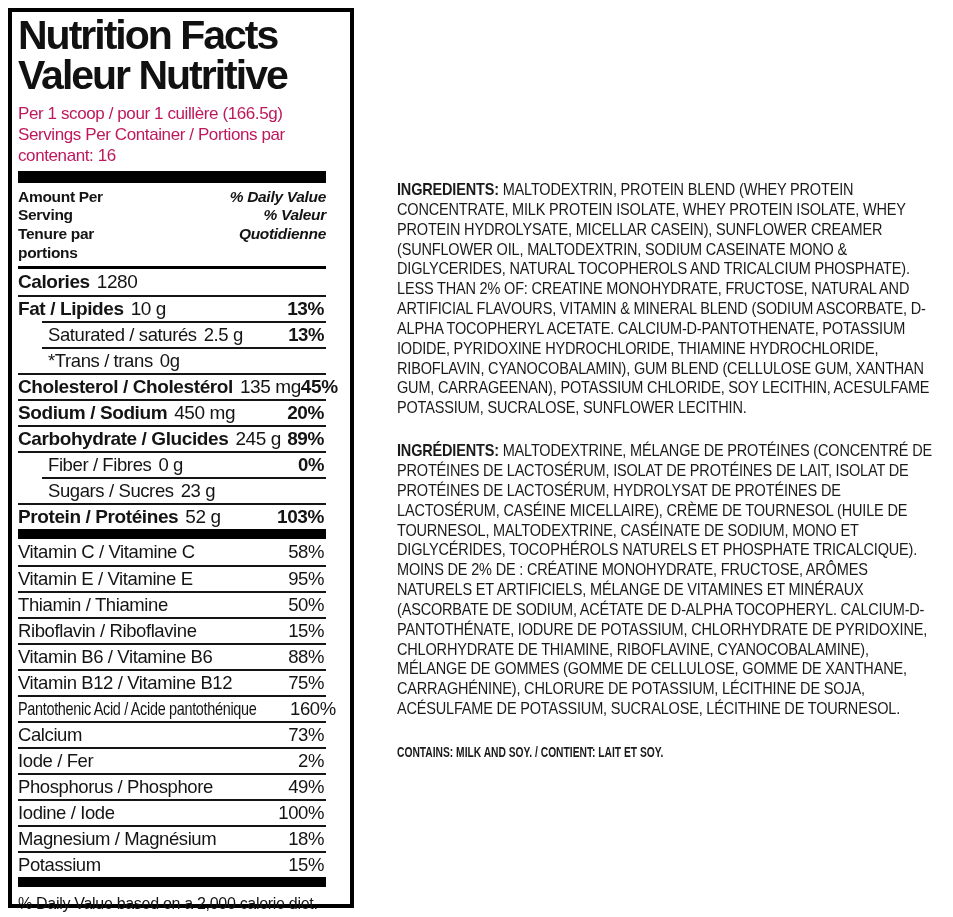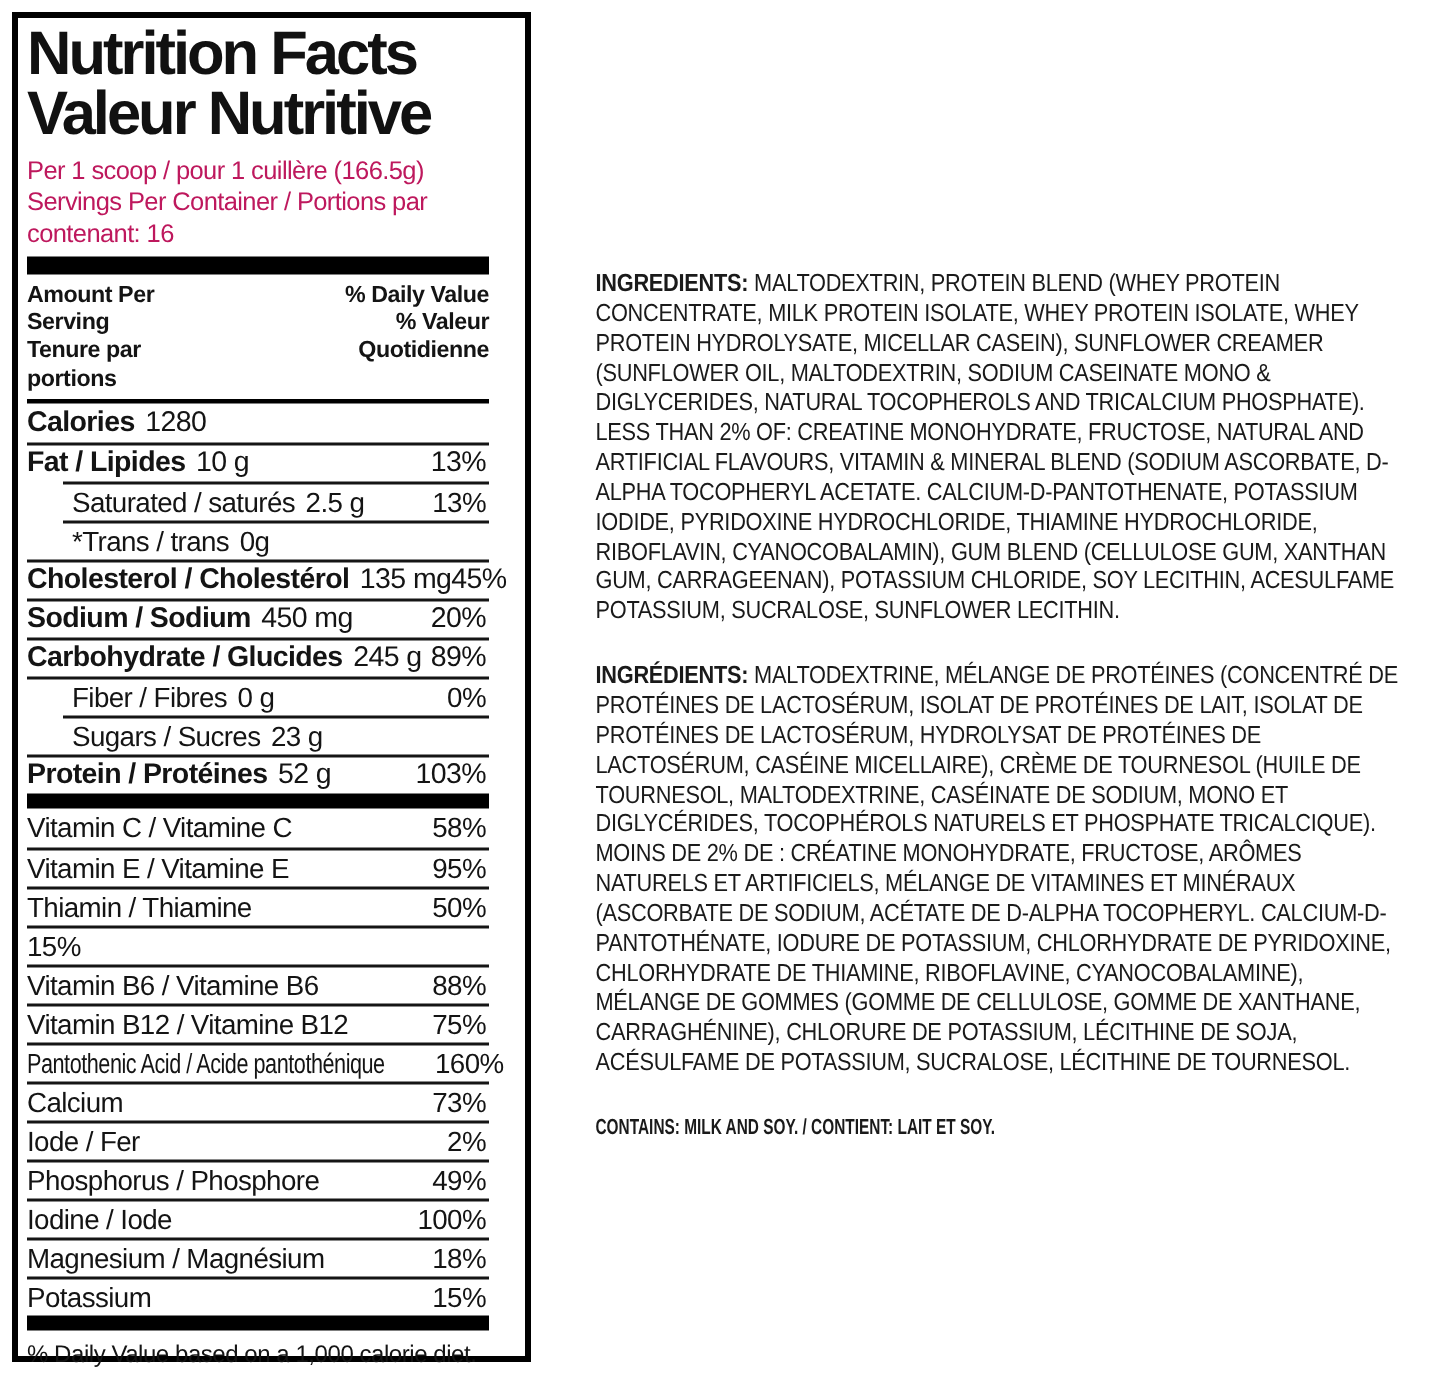--- a/index.html
+++ b/index.html
@@ -32,33 +32,33 @@
   .thickbar.thin { height: 10px; margin-top: 0; }
 
   .aps {
     display: flex; justify-content: space-between;
     font-weight: bold; font-size: 15.5px; line-height: 1.2;
     margin-top: 5px; padding-bottom: 4px;
     border-bottom: 3px solid #000;
     letter-spacing: -0.3px;
     gap: 36px;
   }
-  .aps-right { text-align: right; }
+  .aps-right { text-align: right; font-style: italic; }
 
   .row {
     display: flex; justify-content: space-between; align-items: center;
     height: 26px; border-top: 2px solid #151515;
     font-size: 19px; letter-spacing: -0.4px;
   }
   .row.first { border-top: none; }
   .lbl { white-space: nowrap; }
   .b { font-weight: bold; }
   .amt { margin-left: 7px; font-weight: normal; }
   .pct { font-weight: normal; padding-right: 2px; }
-  .pct.boldpct { font-weight: normal; }
+  .pct.boldpct { font-weight: bold; }
 
   .sub { margin-left: 24px; padding-left: 6px; }
   .subfull { padding-left: 30px; }
 
   .vit { font-size: 18.5px; }
   .vit .b { font-weight: normal; }
 
   .cond .lbl { width: 272px; overflow: visible; }
   .squeeze {
     display: inline-block; transform: scaleX(0.78);
@@ -161,20 +161,21 @@
     </div>
     <div class="row vit">
       <span class="lbl"><b class="b">Vitamin E / Vitamine E</b></span>
       <span class="pct">95%</span>
     </div>
     <div class="row vit">
       <span class="lbl"><b class="b">Thiamin / Thiamine</b></span>
       <span class="pct">50%</span>
     </div>
     <div class="row vit">
+      <span class="lbl"><b class="b">Riboflavin / Riboflavine</b></span>
       <span class="pct">15%</span>
     </div>
     <div class="row vit">
       <span class="lbl"><b class="b">Vitamin B6 / Vitamine B6</b></span>
       <span class="pct">88%</span>
     </div>
     <div class="row vit">
       <span class="lbl"><b class="b">Vitamin B12 / Vitamine B12</b></span>
       <span class="pct">75%</span>
     </div>
@@ -203,21 +204,21 @@
       <span class="pct">18%</span>
     </div>
     <div class="row vit">
       <span class="lbl"><b class="b">Potassium</b></span>
       <span class="pct">15%</span>
     </div>
 
     <div class="thickbar thin"></div>
 
     <div class="fnote">
-      <div>% Daily Value based on a 1,000 calorie diet.</div>
+      <div>% Daily Value based on a 2,000 calorie diet.</div>
     </div>
 
   </div>
 
   <div class="ing">
     <p><strong>INGREDIENTS:</strong> <span>MALTODEXTRIN, PROTEIN BLEND (WHEY PROTEIN CONCENTRATE, MILK PROTEIN ISOLATE, WHEY PROTEIN ISOLATE, WHEY PROTEIN HYDROLYSATE, MICELLAR CASEIN), SUNFLOWER CREAMER (SUNFLOWER OIL, MALTODEXTRIN, SODIUM CASEINATE MONO &amp; DIGLYCERIDES, NATURAL TOCOPHEROLS AND TRICALCIUM PHOSPHATE). LESS THAN 2% OF: CREATINE MONOHYDRATE, FRUCTOSE, NATURAL AND ARTIFICIAL FLAVOURS, VITAMIN &amp; MINERAL BLEND (SODIUM ASCORBATE, D-ALPHA TOCOPHERYL ACETATE. CALCIUM-D-PANTOTHENATE, POTASSIUM IODIDE, PYRIDOXINE HYDROCHLORIDE, THIAMINE HYDROCHLORIDE, RIBOFLAVIN, CYANOCOBALAMIN), GUM BLEND (CELLULOSE GUM, XANTHAN GUM, CARRAGEENAN), POTASSIUM CHLORIDE, SOY LECITHIN, ACESULFAME POTASSIUM, SUCRALOSE, SUNFLOWER LECITHIN.</span></p>
     <p><strong>INGRÉDIENTS:</strong> <span>MALTODEXTRINE, MÉLANGE DE PROTÉINES (CONCENTRÉ DE PROTÉINES DE LACTOSÉRUM, ISOLAT DE PROTÉINES DE LAIT, ISOLAT DE PROTÉINES DE LACTOSÉRUM, HYDROLYSAT DE PROTÉINES DE LACTOSÉRUM, CASÉINE MICELLAIRE), CRÈME DE TOURNESOL (HUILE DE TOURNESOL, MALTODEXTRINE, CASÉINATE DE SODIUM, MONO ET DIGLYCÉRIDES, TOCOPHÉROLS NATURELS ET PHOSPHATE TRICALCIQUE). MOINS DE 2% DE : CRÉATINE MONOHYDRATE, FRUCTOSE, ARÔMES NATURELS ET ARTIFICIELS, MÉLANGE DE VITAMINES ET MINÉRAUX (ASCORBATE DE SODIUM, ACÉTATE DE D-ALPHA TOCOPHERYL. CALCIUM-D-PANTOTHÉNATE, IODURE DE POTASSIUM, CHLORHYDRATE DE PYRIDOXINE, CHLORHYDRATE DE THIAMINE, RIBOFLAVINE, CYANOCOBALAMINE), MÉLANGE DE GOMMES (GOMME DE CELLULOSE, GOMME DE XANTHANE, CARRAGHÉNINE), CHLORURE DE POTASSIUM, LÉCITHINE DE SOJA, ACÉSULFAME DE POTASSIUM, SUCRALOSE, LÉCITHINE DE TOURNESOL.</span></p>
     <p class="contains-line"><span class="contains-squeeze">CONTAINS: MILK AND SOY. / CONTIENT: LAIT ET SOY.</span></p>
   </div>
 

